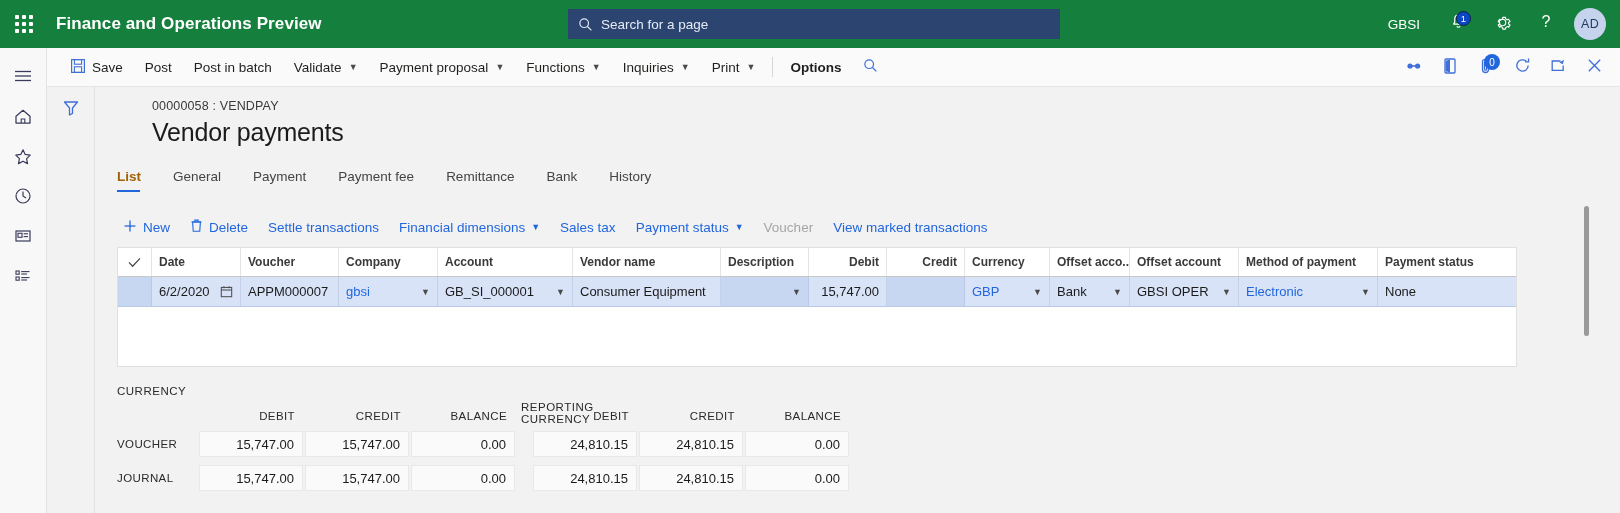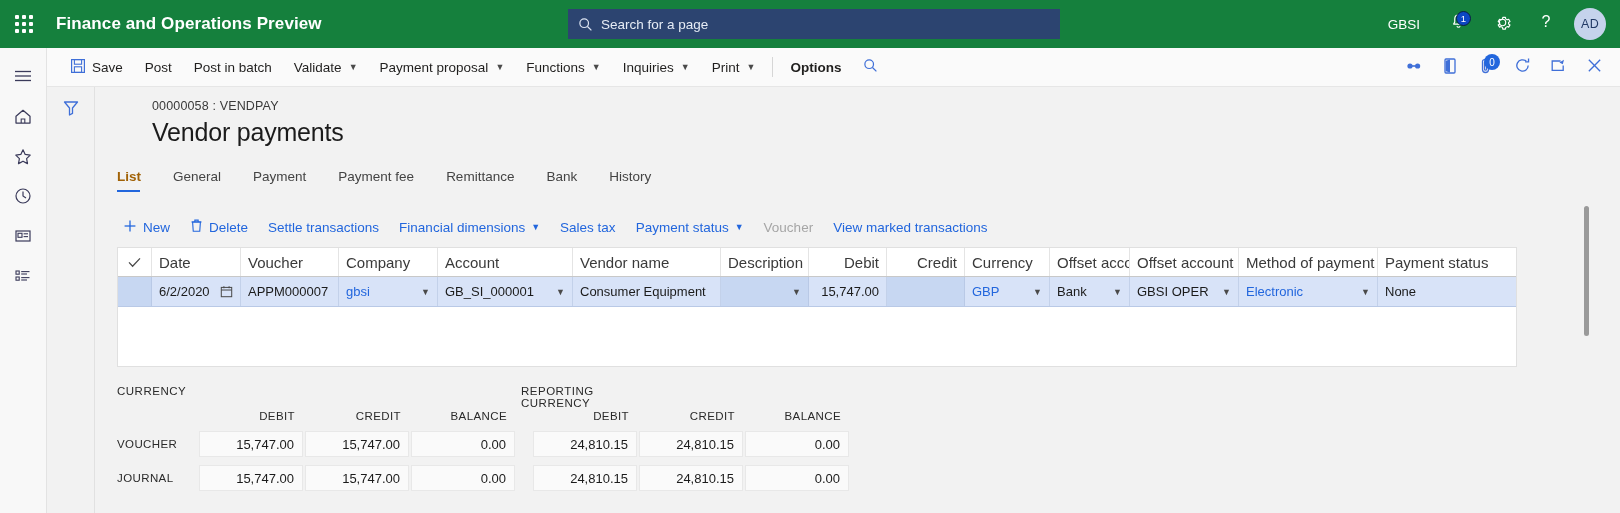--- a/index.html
+++ b/index.html
@@ -146,23 +146,23 @@
   
   .grid {
     position: absolute; left: 70px; top: 160px; width: 1400px; height: 120px;
     background: #ffffff; border: 1px solid #e0e0e0;
   }
   .grid-head {
     display: flex; height: 29px; align-items: stretch;
     border-bottom: 1px solid #c8c8c8; background: #ffffff;
   }
   .gh {
-    font-size: 15px; color: #3a3a3a; display: flex; align-items: center;
+    font-size: 12px; color: #3a3a3a; display: flex; align-items: center;
     padding: 0 7px; border-right: 1px solid #e4e4e4; overflow: hidden;
-    white-space: nowrap; cursor: pointer;
+    white-space: nowrap; cursor: pointer; font-weight: bold;
   }
   .gh.num { justify-content: flex-end; }
   .grid-row {
     display: flex; height: 30px; align-items: stretch;
     background: #d8e3f8; border-bottom: 1px solid #b9c9e6;
   }
   .gc {
     font-size: 13px; color: #1b1b1b; display: flex; align-items: center;
     padding: 0 7px; border-right: 1px solid #c3d1ea; overflow: hidden;
     white-space: nowrap; position: relative;
@@ -569,21 +569,21 @@
 
     <div class="grid-body-blank"></div>
   </div>
 
   <div class="gscroll-track">
     <div class="gscroll-thumb"></div>
   </div>
 
   <div class="totals">
     <div class="tot-group" style="left:0;top:0">CURRENCY</div>
-    <div class="tot-group" style="left:404px;top:0">REPORTING CURRENCY</div>
+    <div class="tot-group" style="left:404px;top:16px">REPORTING CURRENCY</div>
 
     <div class="tot-table">
       <div class="tot-hrow">
         <div class="tot-label"></div>
         <div class="tot-colh">DEBIT</div>
         <div class="tot-colh">CREDIT</div>
         <div class="tot-colh">BALANCE</div>
         <div class="tot-gap"></div>
         <div class="tot-colh">DEBIT</div>
         <div class="tot-colh">CREDIT</div>

